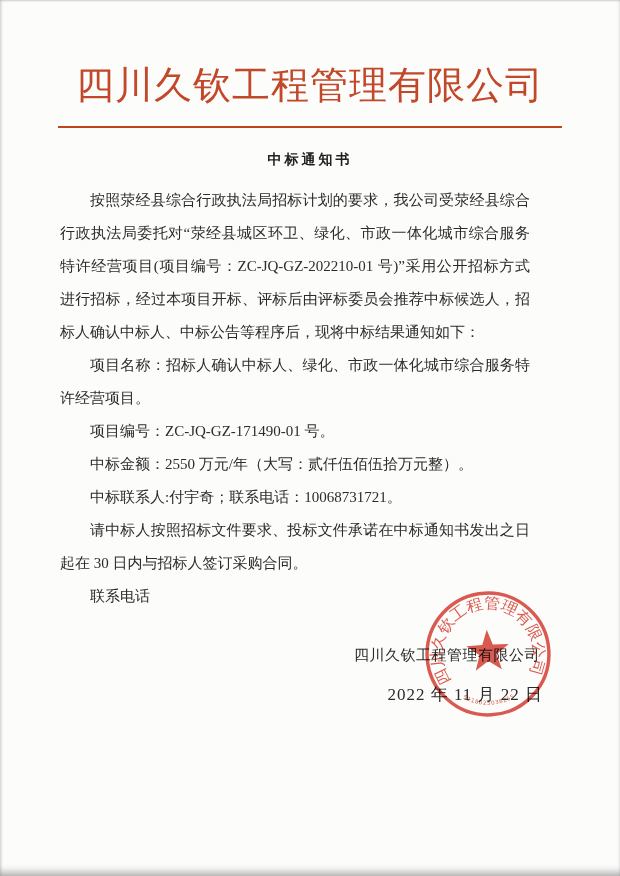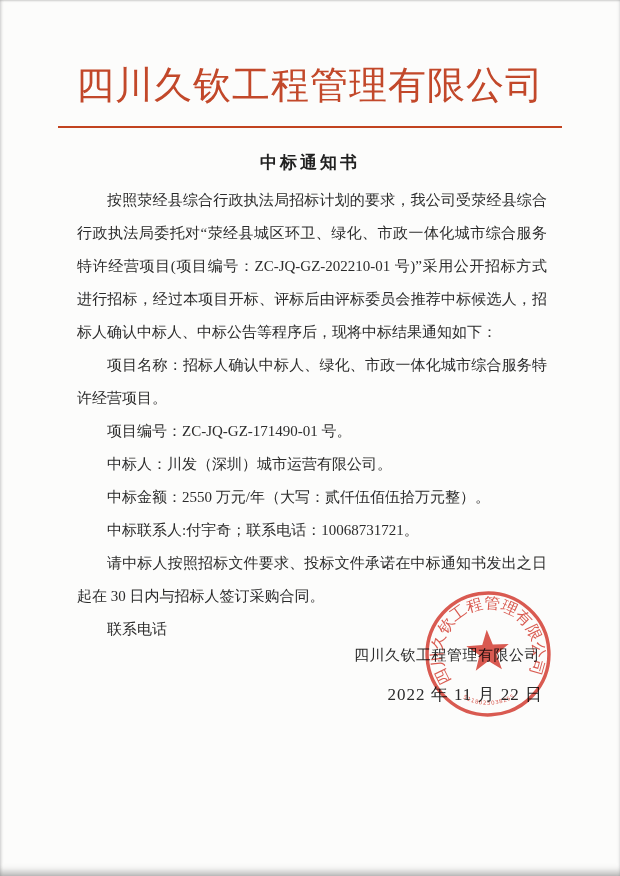--- a/index.html
+++ b/index.html
@@ -28,27 +28,27 @@
   }
   .letterhead-rule{
     position:absolute;top:126px;left:58px;
     width:504px;height:2px;
     background:#c2431f;
   }
   .doc-title{
     position:absolute;top:151px;left:0;right:0;
     margin:0;
     text-align:center;
-    font-size:17px;
+    font-size:14px;
     font-weight:bold;
     letter-spacing:3px;
     color:#212121;
   }
   .doc-body{
-    position:absolute;top:184px;left:77px;
+    position:absolute;top:184px;left:60px;
     width:470px;
     font-size:15px;
     line-height:33px;
     color:#2b2b2b;
     text-align:justify;
   }
   .doc-body p{
     margin:0;
     text-indent:2em;
   }
@@ -86,21 +86,20 @@
   <h1 class="letterhead-name">四川久钦工程管理有限公司</h1>
 
   <div class="letterhead-rule"></div>
 
   <h2 class="doc-title">中标通知书</h2>
 
   <main class="doc-body">
     <p>按照荥经县综合行政执法局招标计划的要求，我公司受荥经县综合行政执法局委托对“荥经县城区环卫、绿化、市政一体化城市综合服务特许经营项目(项目编号：ZC-JQ-GZ-202210-01 号)”采用公开招标方式进行招标，经过本项目开标、评标后由评标委员会推荐中标候选人，招标人确认中标人、中标公告等程序后，现将中标结果通知如下：</p>
     <p>项目名称：招标人确认中标人、绿化、市政一体化城市综合服务特许经营项目。</p>
     <p>项目编号：ZC-JQ-GZ-171490-01 号。</p>
-    <p>中标人：川发（深圳）城市运营有限公司。</p>
     <p>中标金额：2550 万元/年（大写：贰仟伍佰伍拾万元整）。</p>
     <p>中标联系人:付宇奇；联系电话：10068731721。</p>
     <p>请中标人按照招标文件要求、投标文件承诺在中标通知书发出之日起在 30 日内与招标人签订采购合同。</p>
     <p>联系电话</p>
   </main>
 
   <div class="sig-company">四川久钦工程管理有限公司</div>
 
   <div class="sig-date">2022 年 11 月 22 日</div>
 

